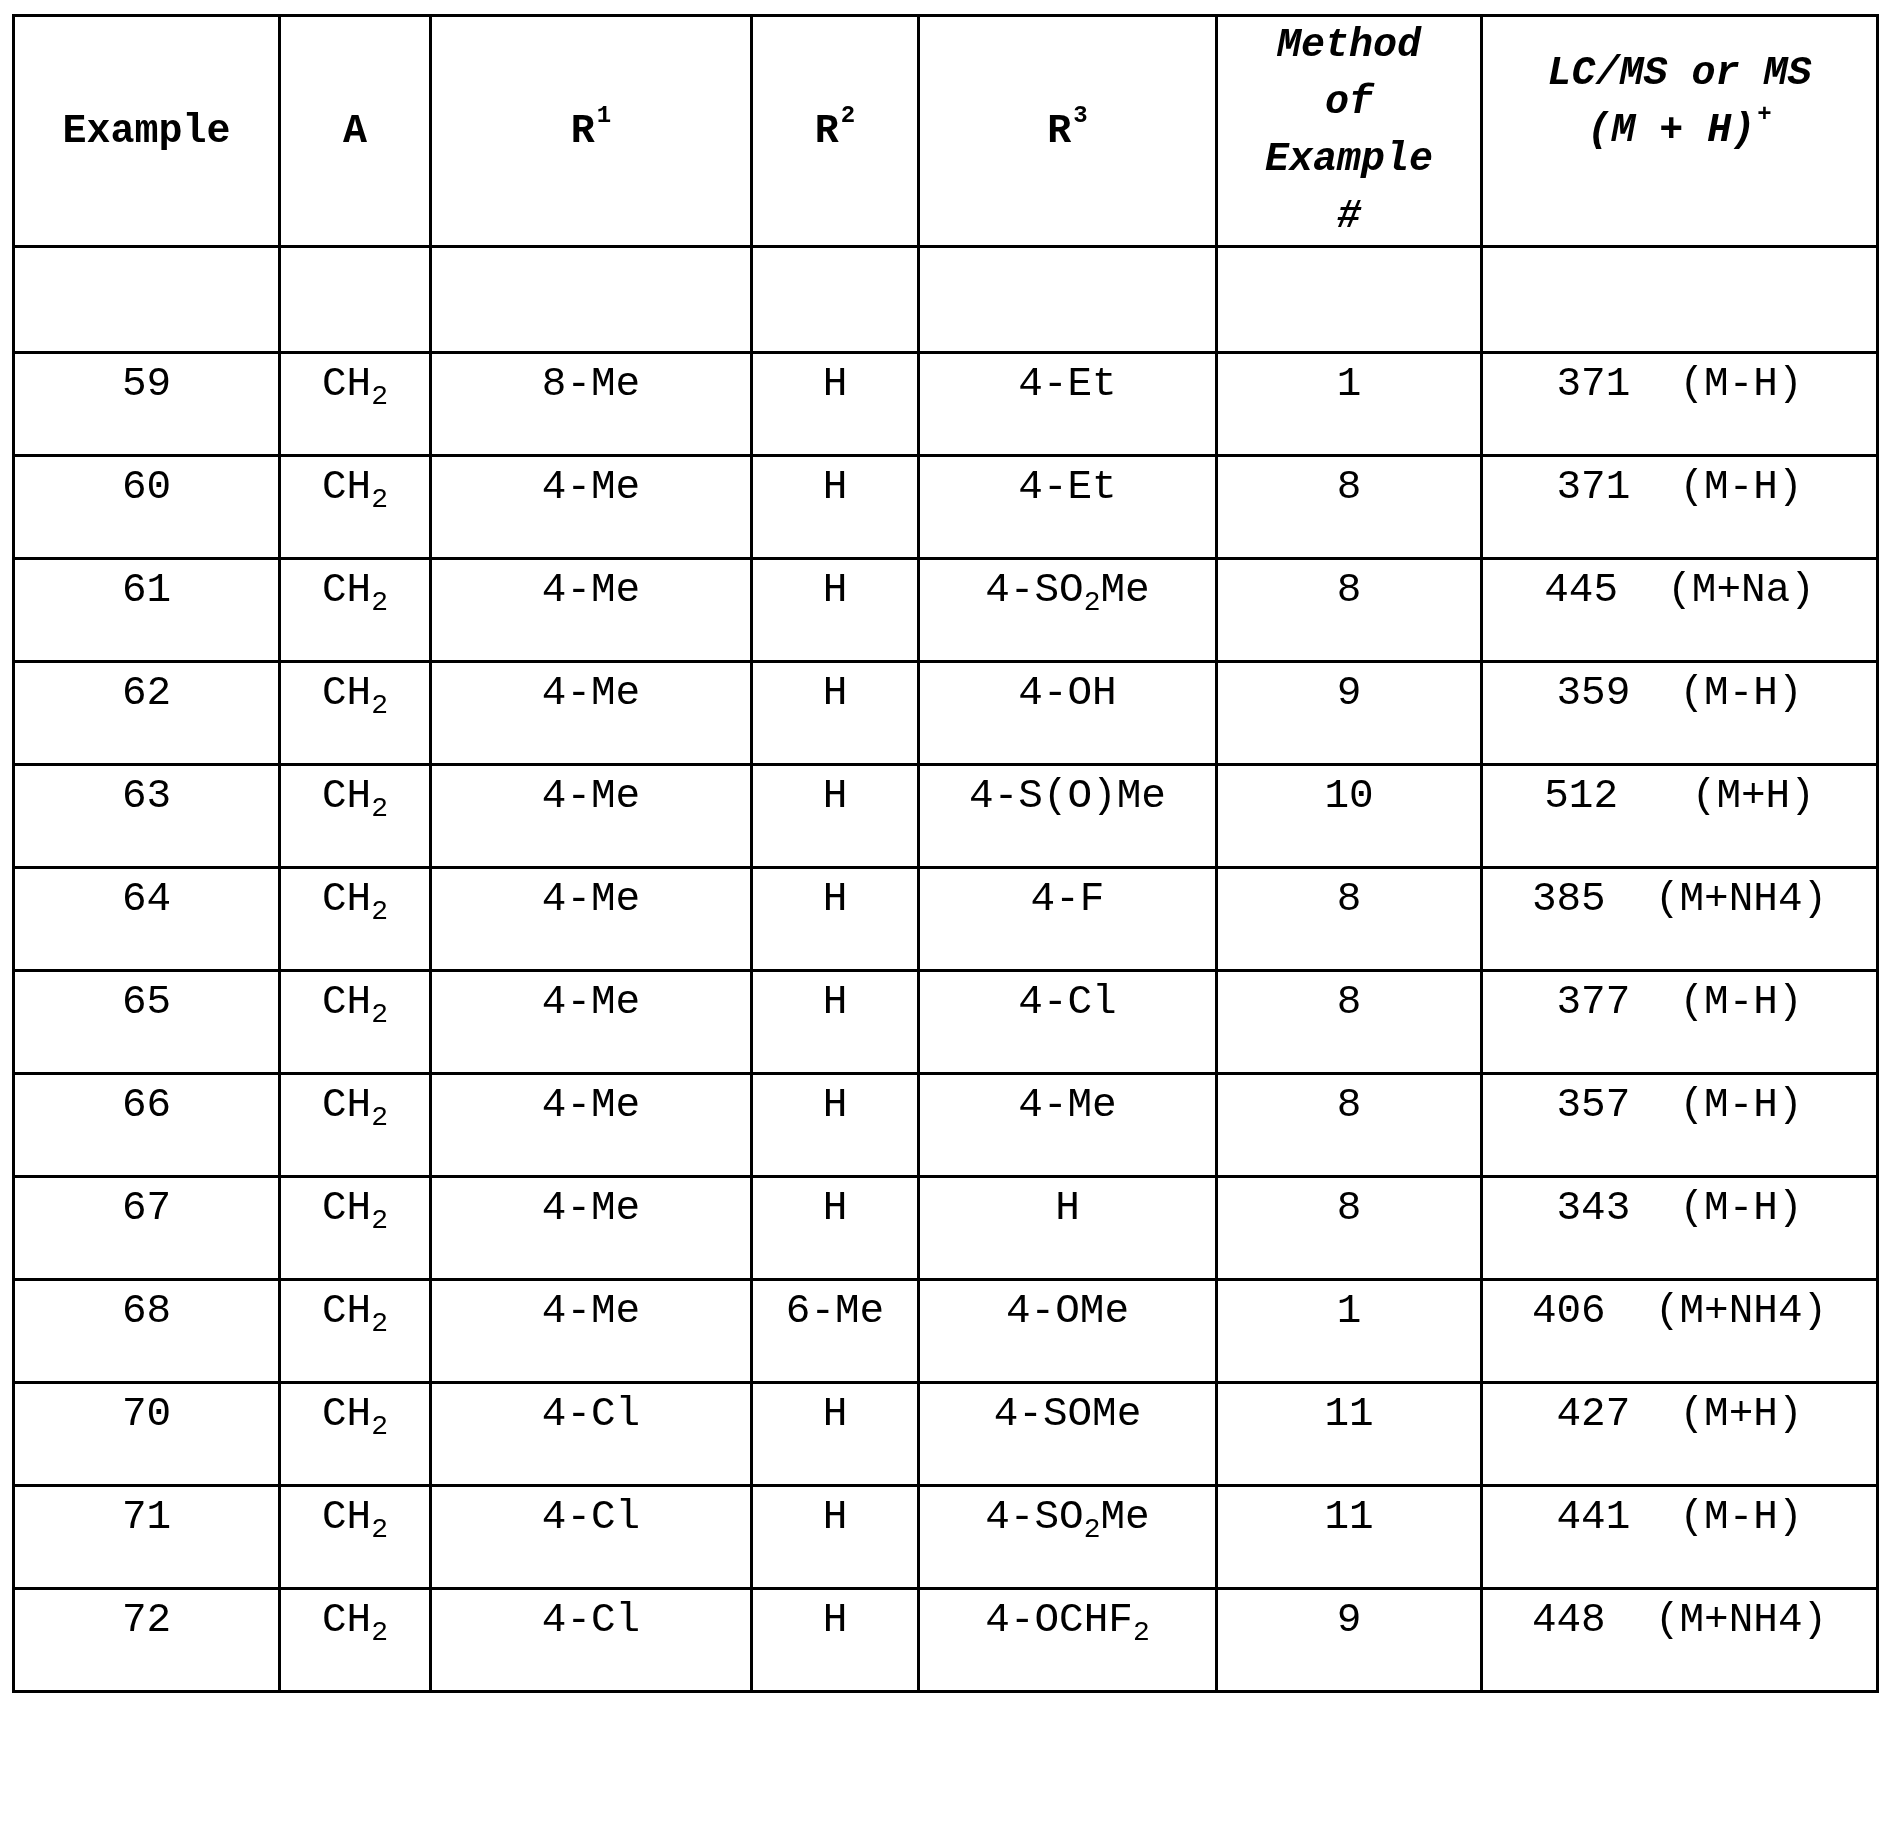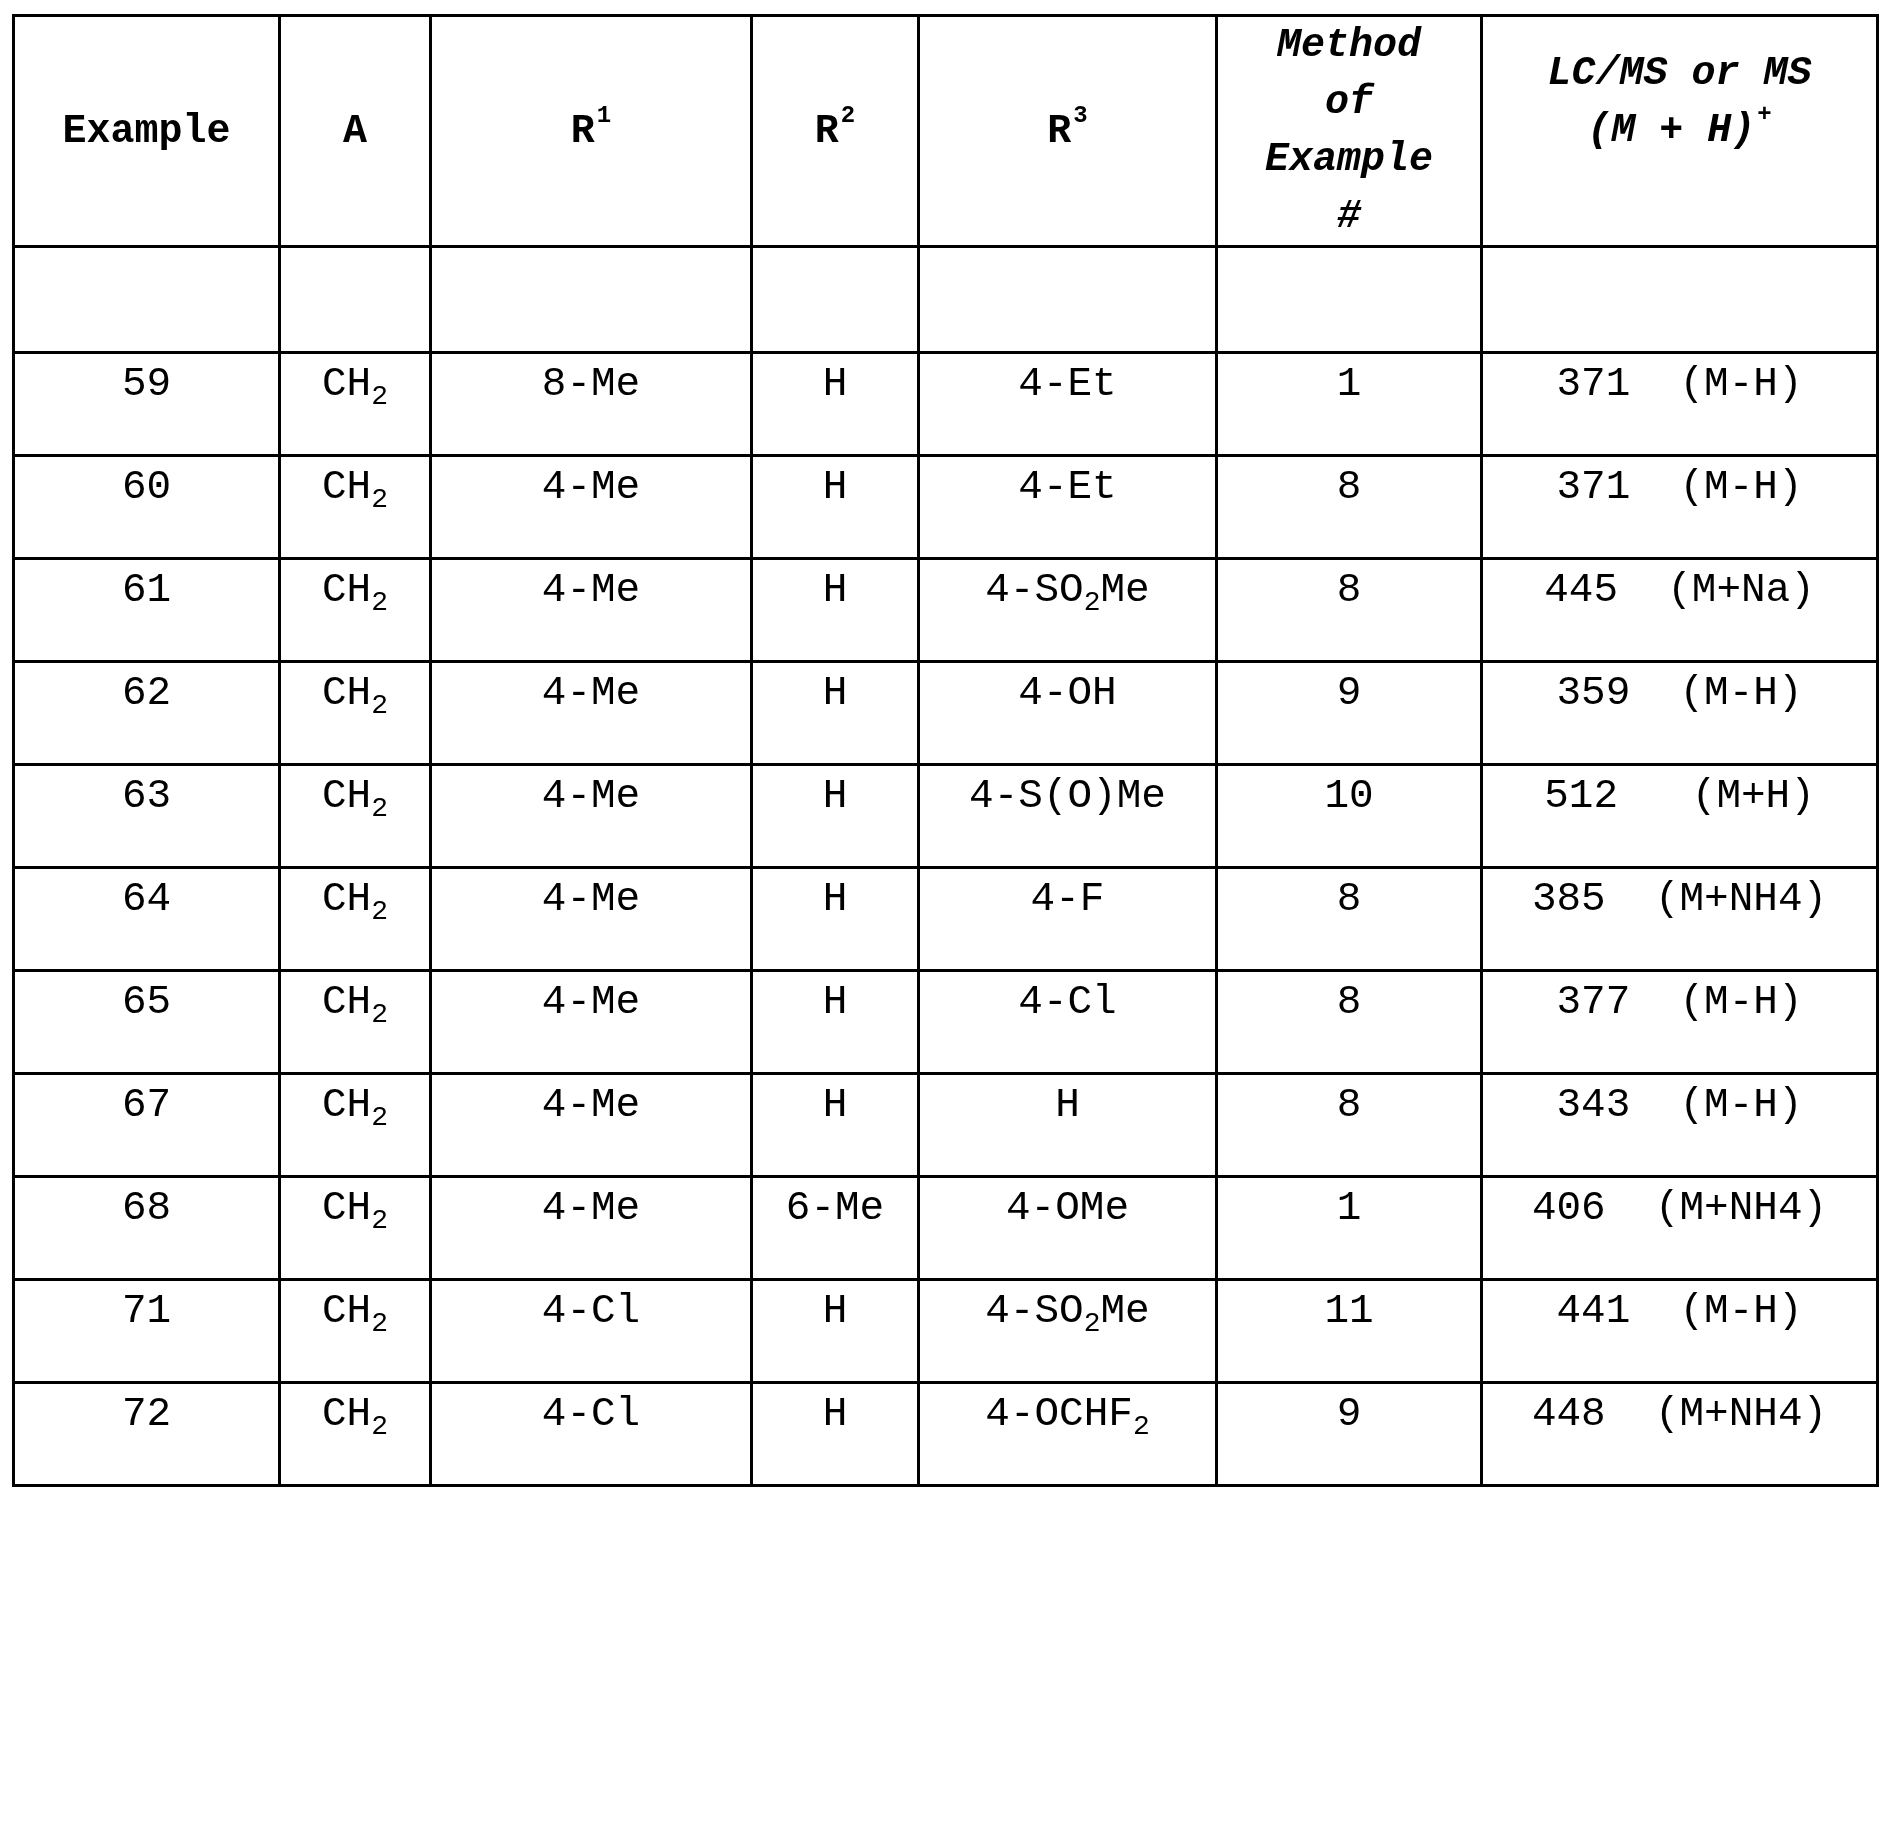--- a/index.html
+++ b/index.html
@@ -145,20 +145,29 @@
   <tr class="row">
     <td><span>65</span></td>
     <td><span>CH</span><sub>2</sub></td>
     <td><span>4-Me</span></td>
     <td><span>H</span></td>
     <td><span>4-Cl</span><sub></sub><span></span></td>
     <td><span>8</span></td>
     <td><span class="ms">377  (M-H)</span></td>
   </tr>
 
+  <tr class="row">
+    <td><span>66</span></td>
+    <td><span>CH</span><sub>2</sub></td>
+    <td><span>4-Me</span></td>
+    <td><span>H</span></td>
+    <td><span>4-Me</span><sub></sub><span></span></td>
+    <td><span>8</span></td>
+    <td><span class="ms">357  (M-H)</span></td>
+  </tr>
 
   <tr class="row">
     <td><span>67</span></td>
     <td><span>CH</span><sub>2</sub></td>
     <td><span>4-Me</span></td>
     <td><span>H</span></td>
     <td><span>H</span><sub></sub><span></span></td>
     <td><span>8</span></td>
     <td><span class="ms">343  (M-H)</span></td>
   </tr>
@@ -167,20 +176,29 @@
     <td><span>68</span></td>
     <td><span>CH</span><sub>2</sub></td>
     <td><span>4-Me</span></td>
     <td><span>6-Me</span></td>
     <td><span>4-OMe</span><sub></sub><span></span></td>
     <td><span>1</span></td>
     <td><span class="ms">406  (M+NH4)</span></td>
   </tr>
 
 
+  <tr class="row">
+    <td><span>70</span></td>
+    <td><span>CH</span><sub>2</sub></td>
+    <td><span>4-Cl</span></td>
+    <td><span>H</span></td>
+    <td><span>4-SOMe</span><sub></sub><span></span></td>
+    <td><span>11</span></td>
+    <td><span class="ms">427  (M+H)</span></td>
+  </tr>
 
   <tr class="row">
     <td><span>71</span></td>
     <td><span>CH</span><sub>2</sub></td>
     <td><span>4-Cl</span></td>
     <td><span>H</span></td>
     <td><span>4-SO</span><sub>2</sub><span>Me</span></td>
     <td><span>11</span></td>
     <td><span class="ms">441  (M-H)</span></td>
   </tr>

